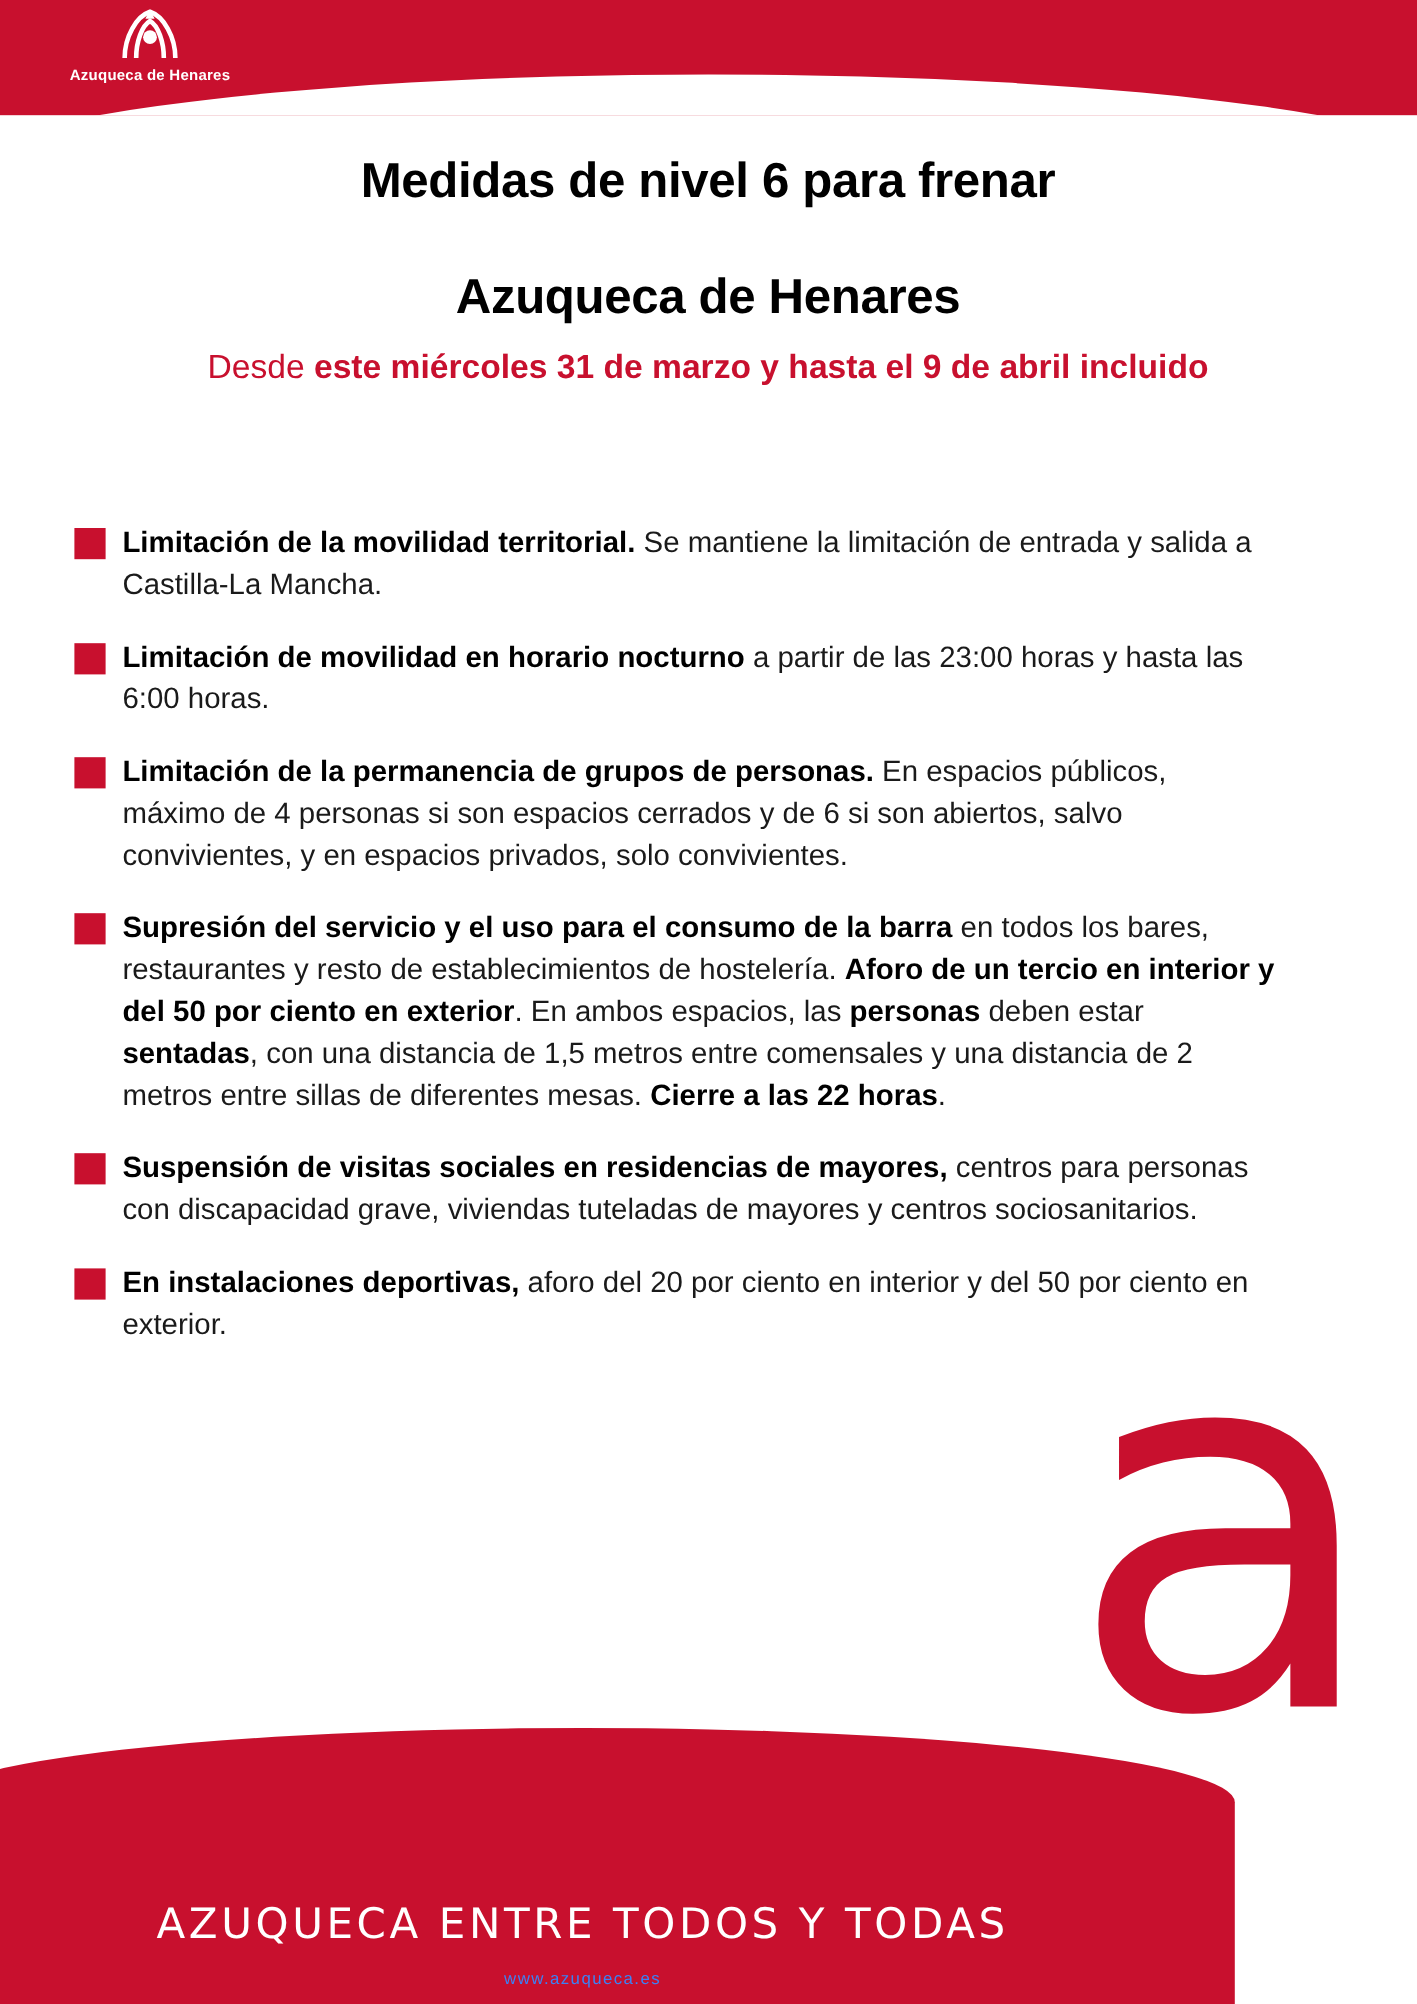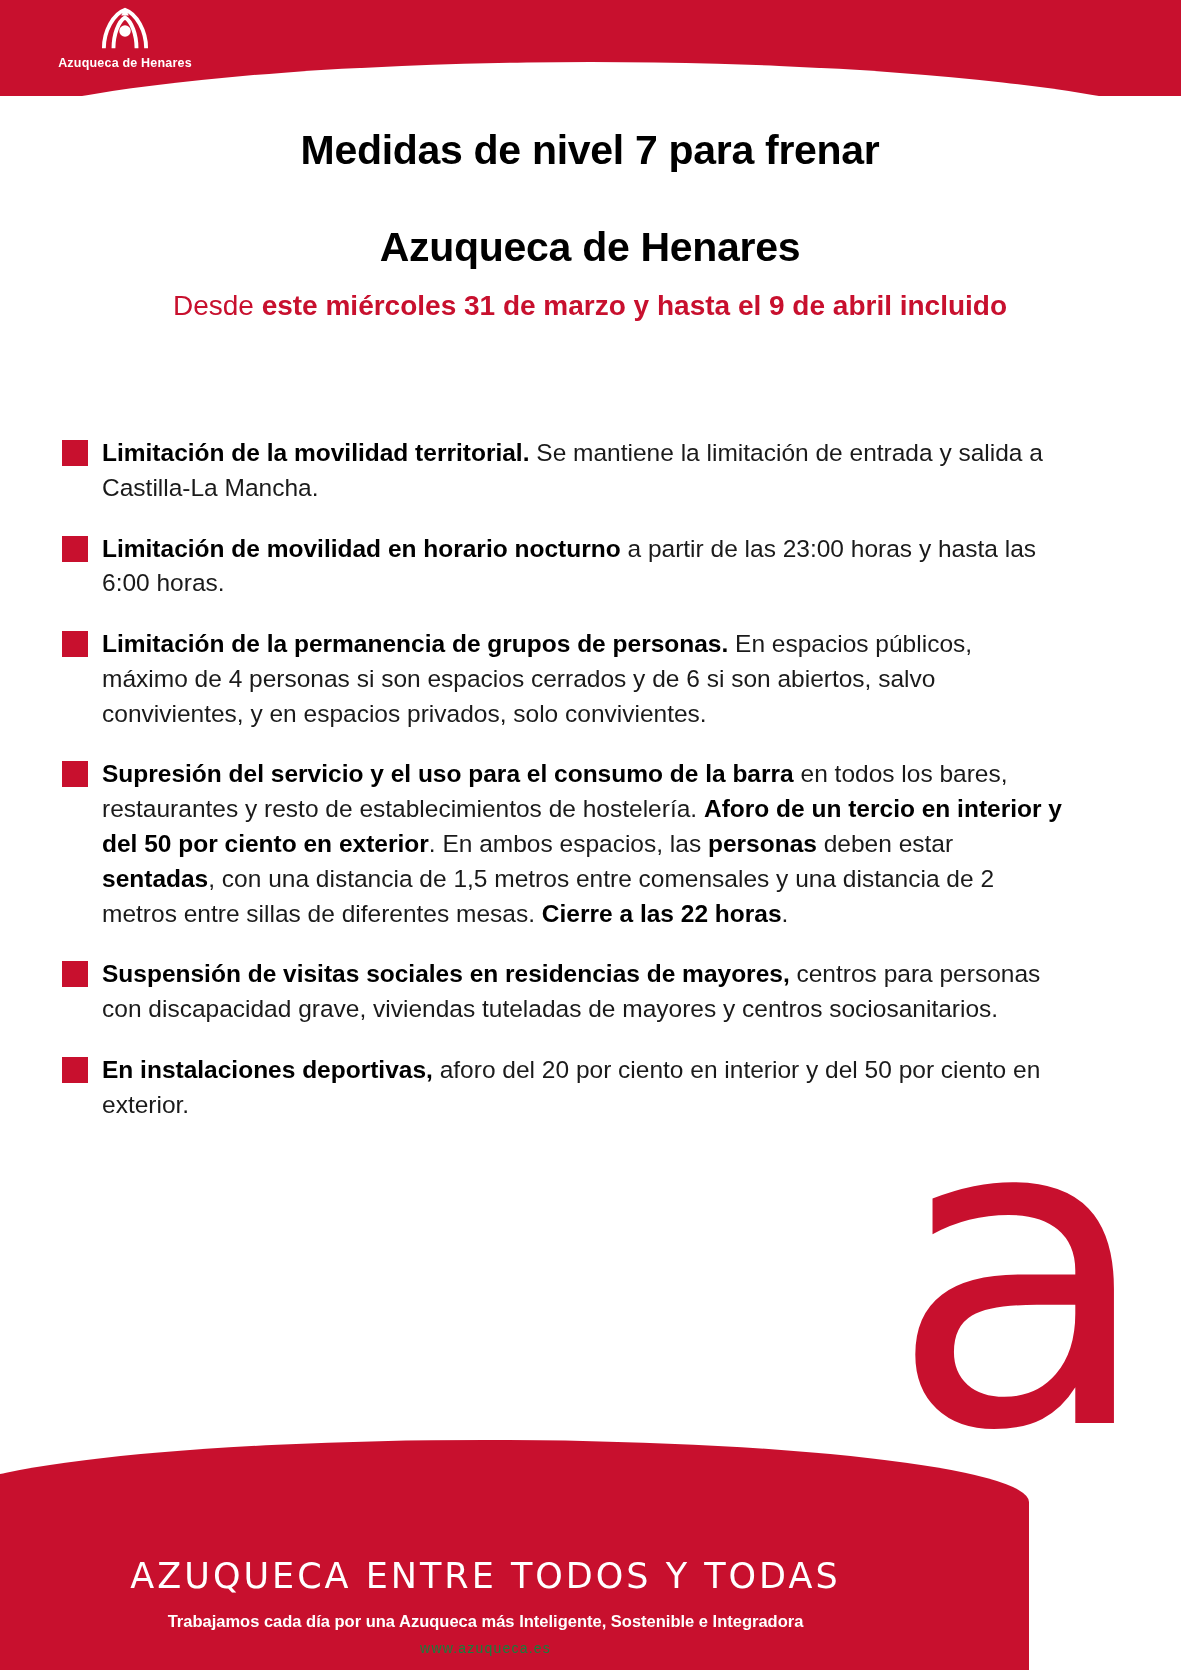--- a/index.html
+++ b/index.html
@@ -158,21 +158,21 @@
     margin-bottom: 16px;
   }
   .footer-tagline {
     font-size: 16.5px;
     font-weight: bold;
     margin-bottom: 9px;
   }
   .footer-url {
     font-size: 14px;
     letter-spacing: 1.2px;
-    color: #15803d;
+    color: #3b82f6;
   }
 </style>
 </head>
 <body>
 
 <div class="header">
   <div class="logo-wrap">
     <div class="logo-mark">
       <svg viewBox="0 0 60 50" width="58" height="48" aria-hidden="true">
         <path d="M8 44 C8 26 18 8 30 4 C42 8 52 26 52 44" fill="none" stroke="#ffffff" stroke-width="4"></path>
@@ -183,21 +183,21 @@
     </div>
     <div class="logo-text">Azuqueca de Henares</div>
   </div>
   <div class="header-curve"></div>
 </div>
 
 <div class="watermark">a</div>
 
 <div class="title-block">
   <h1 class="main-title">
-    <span>Medidas de nivel 7 para frenar</span><br>
+    <span>Medidas de nivel 6 para frenar</span><br>
     <br>
     <span>Azuqueca de Henares</span>
   </h1>
   <div class="subtitle">
     <span>Desde </span><b>este miércoles 31 de marzo y hasta el 9 de abril incluido</b>
   </div>
 </div>
 
 <div class="measures">
 
@@ -243,16 +243,15 @@
     </div>
   </div>
 
 
 </div>
 
 <div class="footer">
   <div class="footer-curve"></div>
   <div class="footer-inner">
     <div class="footer-slogan">AZUQUECA ENTRE TODOS Y TODAS</div>
-    <div class="footer-tagline">Trabajamos cada día por una Azuqueca más Inteligente, Sostenible e Integradora</div>
     <div class="footer-url">www.azuqueca.es</div>
   </div>
 </div>
 
 </body></html>

